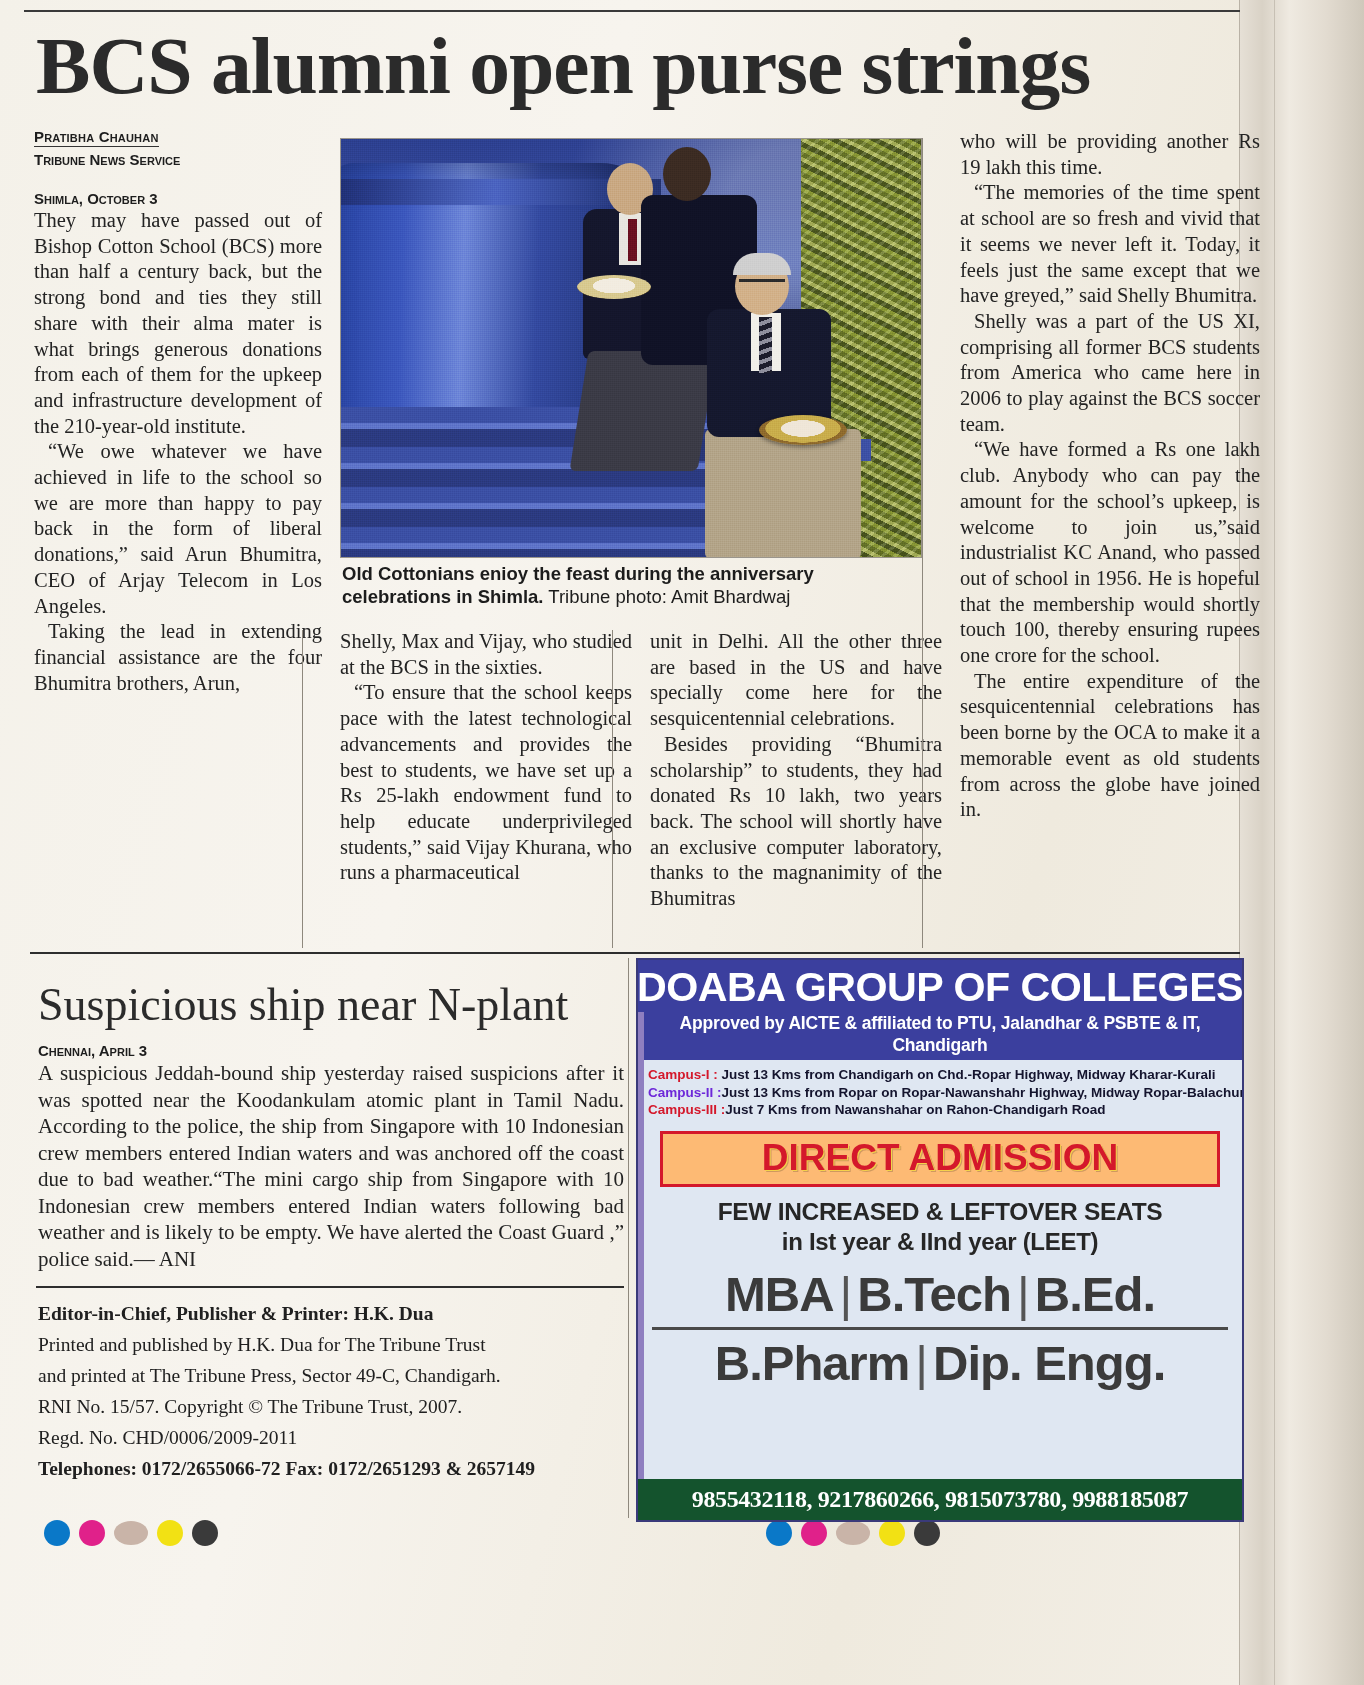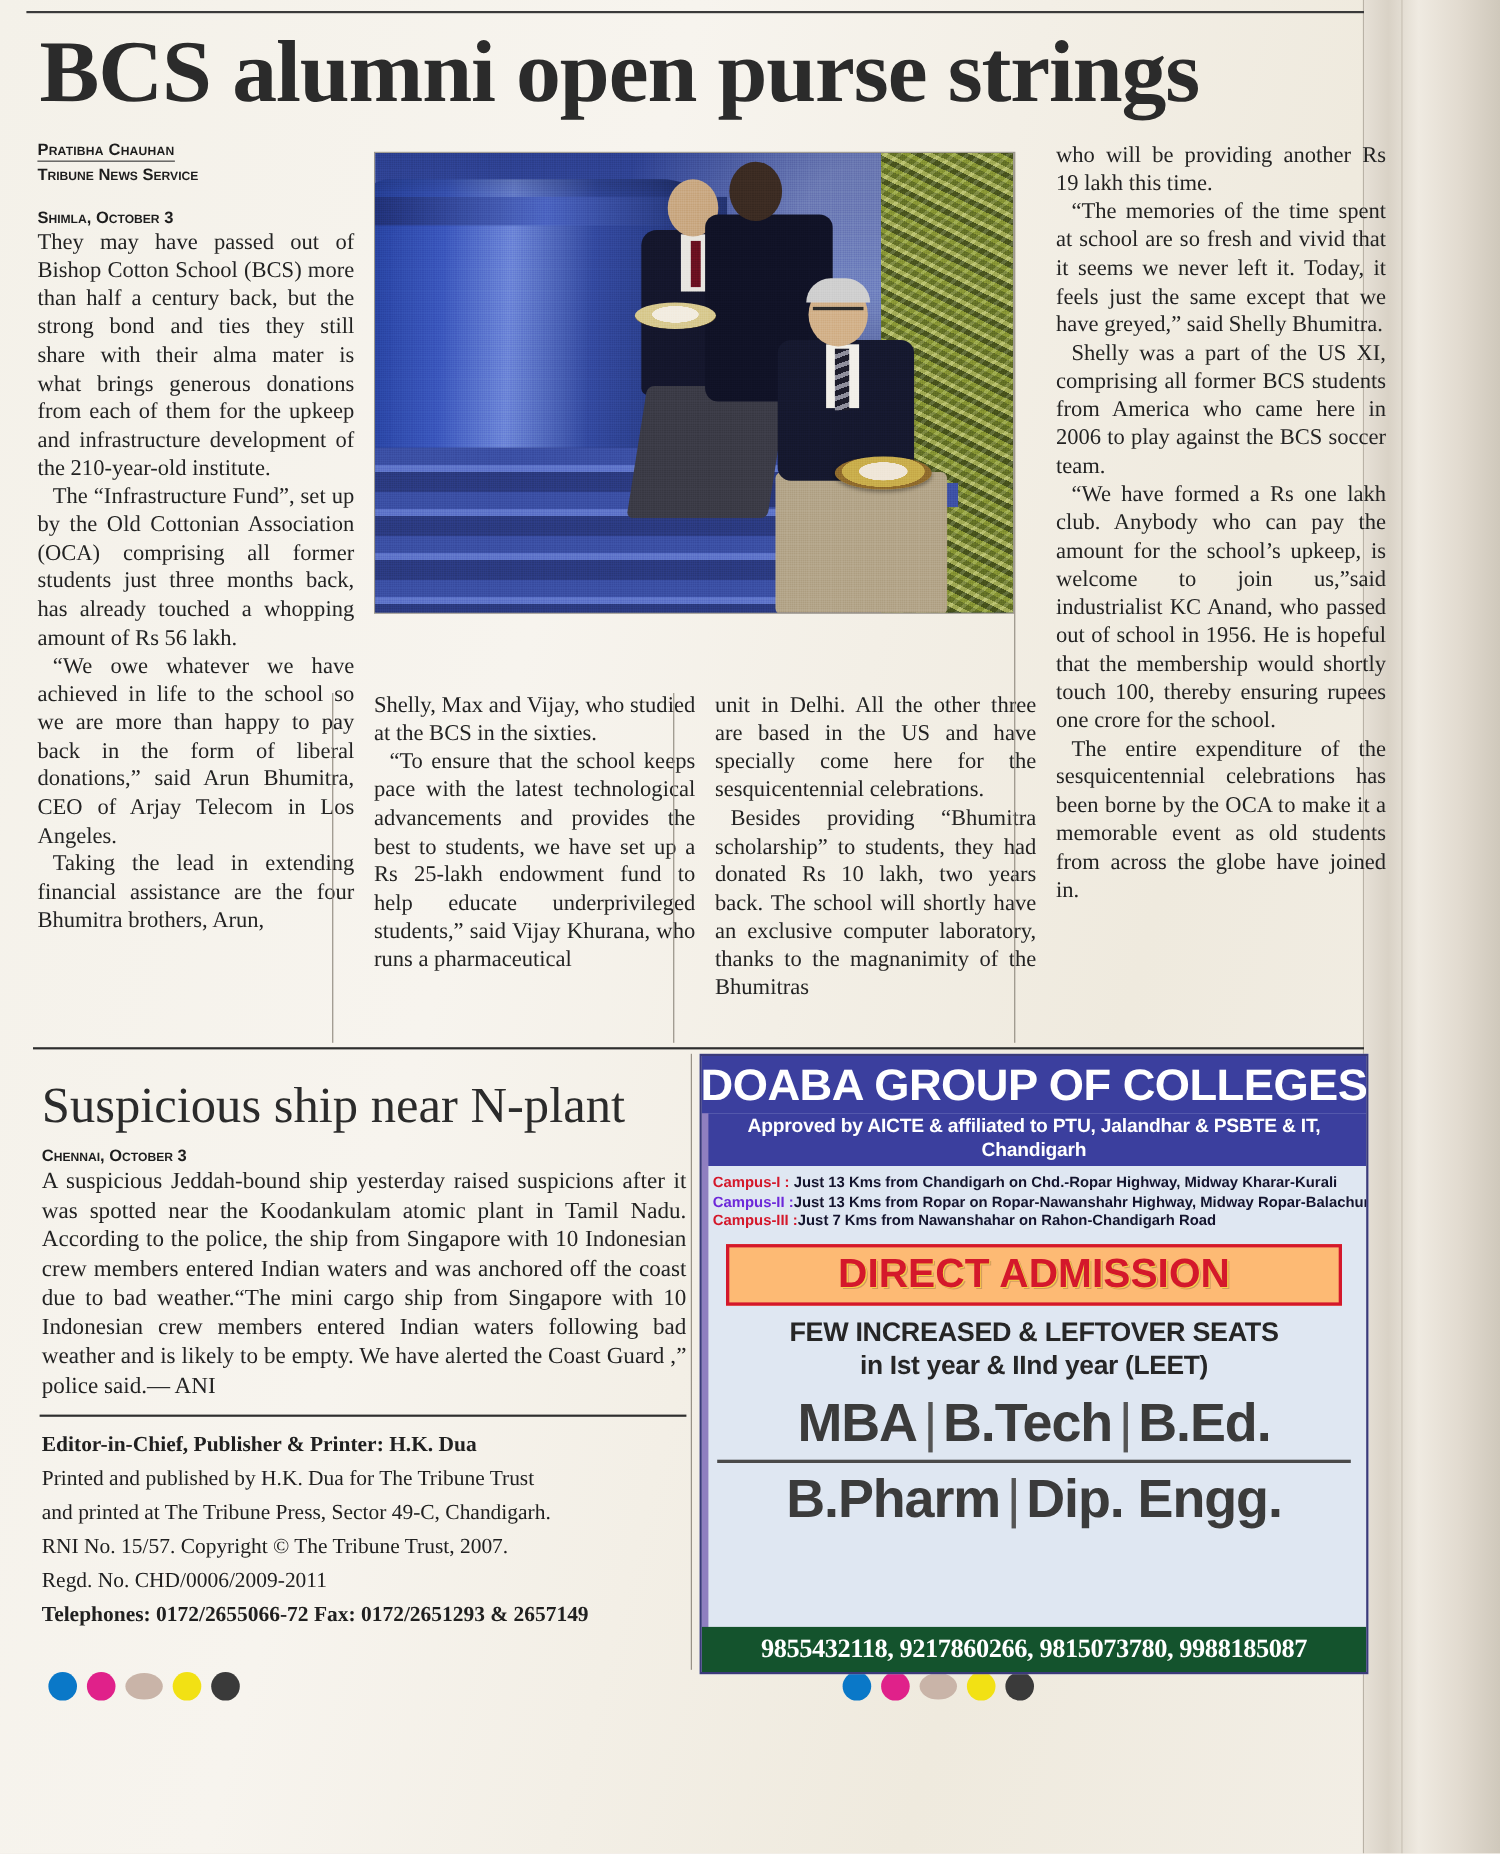--- a/index.html
+++ b/index.html
@@ -283,21 +283,20 @@
 
   <div class="headline-main">BCS alumni open purse strings</div>
 
   <div class="lead">
 
     <div class="col c1">
       <div class="byline-name sc">Pratibha Chauhan</div>
       <div class="byline-sub sc">Tribune News Service</div>
       <div class="dateline sc">Shimla, October 3</div>
       <p class="body first">They may have passed out of Bishop Cotton School (BCS) more than half a century back, but the strong bond and ties they still share with their alma mater is what brings generous donations from each of them for the upkeep and infrastructure development of the 210-year-old institute.</p>
-      <p class="body">The “Infrastructure Fund”, set up by the Old Cottonian Association (OCA) comprising all former students just three months back, has already touched a whopping amount of Rs 56 lakh.</p>
       <p class="body">“We owe whatever we have achieved in life to the school so we are more than happy to pay back in the form of liberal donations,” said Arun Bhumitra, CEO of Arjay Telecom in Los Angeles.</p>
       <p class="body">Taking the lead in extending financial assistance are the four Bhumitra brothers, Arun,</p>
     </div>
 
     <div class="photo-wrap">
       <div class="photo">
         <div class="barrel"></div>
         <div class="barrel-band"></div>
         <div class="steps"></div>
         <div class="greenery"></div>
@@ -321,20 +320,23 @@
             <div class="head"></div>
             <div class="hair"></div>
             <div class="glasses"></div>
         </div>
         <div class="plate"></div>
         <div class="plate2"></div>
         <div class="grain"></div>
       </div>
     </div>
 
+    <div class="caption">
+      <b>Old Cottonians enioy the feast during the anniversary celebrations in Shimla.</b><span class="credit"> Tribune photo: Amit Bhardwaj</span>
+    </div>
 
     <div class="col c2" style="top:500px;">
       <p class="body first">Shelly, Max and Vijay, who studied at the BCS in the sixties.</p>
       <p class="body">“To ensure that the school keeps pace with the latest technological advancements and provides the best to students, we have set up a Rs 25-lakh endowment fund to help educate underprivileged students,” said Vijay Khurana, who runs a pharmaceutical</p>
     </div>
 
     <div class="col c3" style="top:500px;">
       <p class="body first">unit in Delhi. All the other three are based in the US and have specially come here for the sesquicentennial celebrations.</p>
       <p class="body">Besides providing “Bhumitra scholarship” to students, they had donated Rs 10 lakh, two years back. The school will shortly have an exclusive computer laboratory, thanks to the magnanimity of the Bhumitras</p>
     </div>
@@ -350,21 +352,21 @@
 
   <div class="vrule" style="left:922px;top:138px;height:810px;"></div>
   <div class="vrule" style="left:302px;top:630px;height:318px;"></div>
   <div class="vrule" style="left:612px;top:630px;height:318px;"></div>
 
   <div class="hr-thick" style="left:30px;top:952px;width:1210px;height:2px;"></div>
 
   <div class="headline-2">Suspicious ship near N-plant</div>
 
   <div class="story2">
-    <div class="dateline sc">Chennai, October 3</div>
+    <div class="dateline sc">Chennai, April 3</div>
     <p class="body first">A suspicious Jeddah-bound ship yesterday raised suspicions after it was spotted near the Koodankulam atomic plant in Tamil Nadu. According to the police, the ship from Singapore with 10 Indonesian crew members entered Indian waters and was anchored off the coast due to bad weather.“The mini cargo ship from Singapore with 10 Indonesian crew members entered Indian waters following bad weather and is likely to be empty. We have alerted the Coast Guard ,” police said.— ANI</p>
   </div>
 
   <div class="hr-thick" style="left:36px;top:1286px;width:588px;height:2px;"></div>
 
   <div class="imprint">
     <div class="ln b">Editor-in-Chief, Publisher &amp; Printer:  H.K. Dua</div>
     <div class="ln">Printed and published by H.K. Dua for The Tribune Trust</div>
     <div class="ln">and printed at The Tribune Press, Sector 49-C, Chandigarh.</div>
     <div class="ln">RNI No. 15/57. Copyright © The Tribune Trust, 2007.</div>

